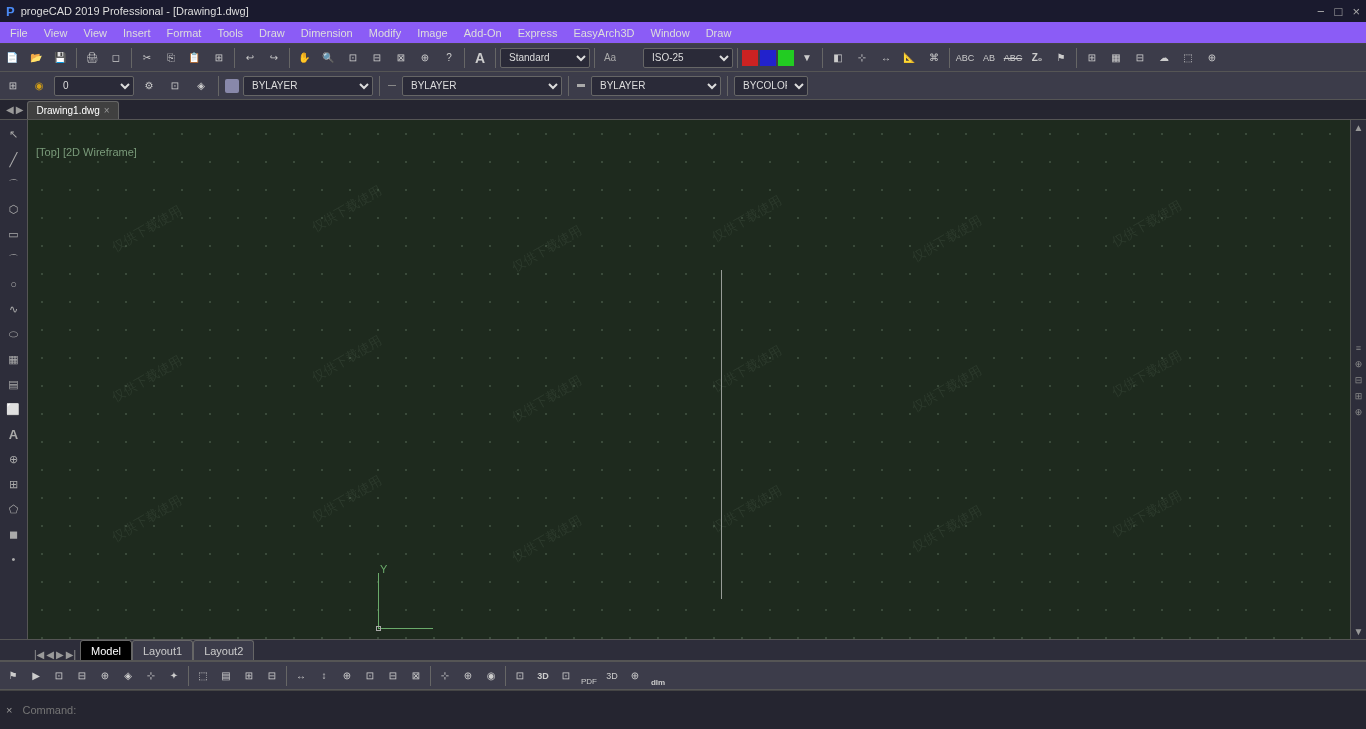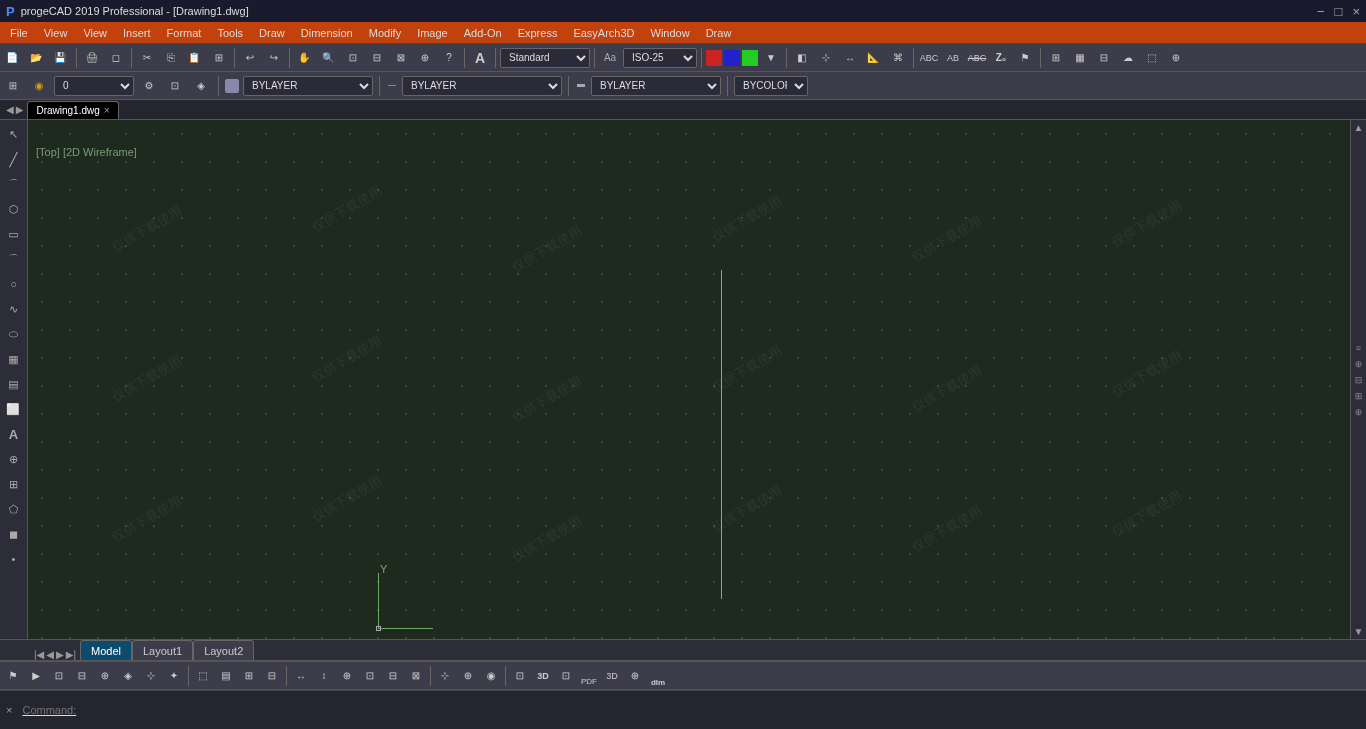--- a/index.html
+++ b/index.html
@@ -10,21 +10,21 @@
       width: 100%; height: 22px; background: #1a1a2e;
       display: flex; align-items: center; justify-content: space-between;
       padding: 0 6px; color: #ddd; font-size: 11px;
     }
     #title-bar-left { display: flex; align-items: center; gap: 6px; }
     #title-bar-controls { display: flex; gap: 10px; font-size: 13px; }
     #title-bar-controls span { cursor: pointer; color: #aaa; }
 
     
     #menu-bar {
-      width: 100%; height: 22px; background: #c2410c;
+      width: 100%; height: 22px; background: #8b5cf6;
       display: flex; align-items: center; padding: 0 2px;
       border-bottom: 1px solid #444;
     }
     .menu-item {
       padding: 2px 8px; cursor: pointer; color: #ddd; font-size: 11px;
       white-space: nowrap;
     }
 
     
     .toolbar-row {
@@ -118,56 +118,56 @@
       width: 100%; height: 22px; background: #2d2d3a;
       display: flex; align-items: flex-end; padding-left: 30px;
       border-top: 1px solid #555; border-bottom: 1px solid #555;
     }
     .tab {
       height: 20px; padding: 0 10px; display: flex; align-items: center;
       background: #3c3c4a; border: 1px solid #666; border-bottom: none;
       cursor: pointer; font-size: 11px; color: #ccc; border-radius: 3px 3px 0 0;
       gap: 4px;
     }
-    .tab.active { background: #0c4a6e; color: #fff; }
+    .tab.active { background: #000000; color: #fff; }
     .tab-close { color: #999; font-size: 10px; cursor: pointer; }
     .tab-nav { display: flex; align-items: center; gap: 2px; padding: 0 4px; }
     .tab-nav span { color: #999; font-size: 10px; cursor: pointer; }
 
     
     #doc-tab-bar {
       width: 100%; height: 20px; background: #252530;
       display: flex; align-items: center; padding-left: 2px;
       border-bottom: 1px solid #555;
     }
     .doc-tab {
       height: 18px; padding: 0 8px; display: flex; align-items: center;
       background: #3c3c4a; border: 1px solid #666; border-bottom: none;
       cursor: pointer; font-size: 10px; color: #ccc; border-radius: 3px 3px 0 0;
       gap: 4px;
     }
-    .doc-tab.active { background: #000000; color: #fff; }
+    .doc-tab.active { background: #404040; color: #fff; }
 
     
     #bottom-toolbar {
       width: 100%; height: 28px; background: #3c3c4a;
       display: flex; align-items: center; padding: 0 2px; gap: 1px;
       border-top: 1px solid #555;
     }
 
     
     #cmd-area {
       width: 100%; height: 40px; background: #252530;
       border-top: 1px solid #555; display: flex; flex-direction: column;
     }
     #cmd-line {
       flex: 1; display: flex; align-items: center; padding: 0 6px;
       color: #aaa; font-size: 11px; border-top: 1px solid #444;
     }
-    #cmd-input { flex: 1; background: transparent; border: none; outline: none; color: #ddd; font-size: 11px; text-decoration: underline; }
+    #cmd-input { flex: 1; background: transparent; border: none; outline: none; color: #ddd; font-size: 11px; }
 
     
     .watermark {
       position: absolute; color: rgba(150,170,150,0.12); font-size: 13px;
       transform: rotate(-30deg); pointer-events: none; white-space: nowrap;
     }
     .fr-btn { width: 14px; height: 14px; display: flex; align-items: center; justify-content: center; cursor: pointer; color: #888; font-size: 9px; }
   </style>
 </head>
 <body>
@@ -226,21 +226,21 @@
   <div class="tb-btn">⊕</div>
   <div class="tb-btn">?</div>
   <div class="tb-separator"></div>
   <div class="tb-btn" style="font-size:14px;font-weight:bold;">A</div>
   <div class="tb-separator"></div>
   <select class="tb-select" style="width:90px;">
     <option>Standard</option>
   </select>
   <div class="tb-separator"></div>
   <div class="tb-btn" style="font-size:10px;color:#aaa;">Aa</div>
-  <select class="tb-select" style="width:74px;">
+  <select class="tb-select" style="width:90px;margin-left:20px;">
     <option>ISO-25</option>
   </select>
   <div class="tb-separator"></div>
   <div class="tb-btn" style="background:#cc2222;width:16px;height:16px;border-radius:0;"></div>
   <div class="tb-btn" style="background:#2222cc;width:16px;height:16px;border-radius:0;"></div>
   <div class="tb-btn" style="background:#22cc22;width:16px;height:16px;border-radius:0;"></div>
   <div class="tb-btn">▼</div>
   <div class="tb-separator"></div>
   <div class="tb-btn">◧</div>
   <div class="tb-btn">⊹</div>

